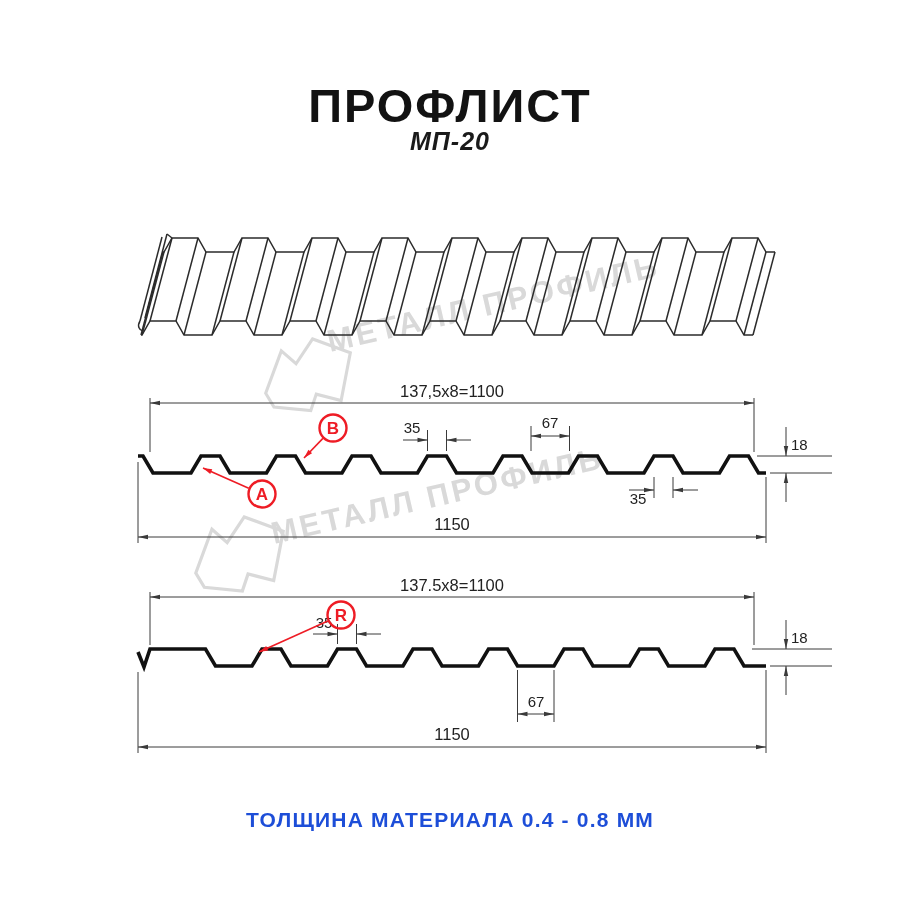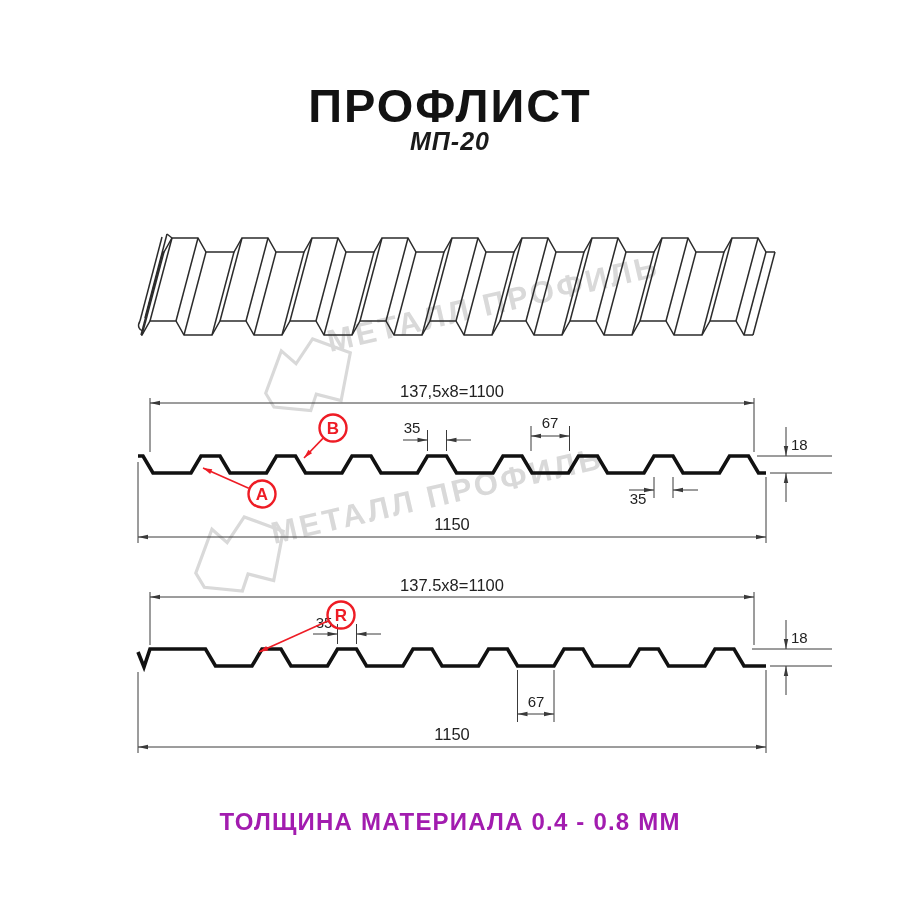--- a/index.html
+++ b/index.html
@@ -3,21 +3,21 @@
 <meta charset="utf-8">
 <style>
   html,body{margin:0;padding:0;background:#fff;}
   .page{position:relative;width:900px;height:900px;background:#ffffff;
         font-family:"Liberation Sans",sans-serif;overflow:hidden;}
   .title{position:absolute;left:0;right:0;top:78px;text-align:center;
          font-size:47px;font-weight:800;letter-spacing:2px;color:#121212;}
   .subtitle{position:absolute;left:0;right:0;top:127px;text-align:center;
          font-size:25px;font-weight:600;letter-spacing:1px;color:#1a1a1a;font-style:italic;}
   .note{position:absolute;left:0;right:0;top:808px;text-align:center;
-         font-size:24px;font-weight:600;letter-spacing:1.2px;color:#a21caf;}
+         font-size:21px;font-weight:600;letter-spacing:1.2px;color:#1d4ed8;}
   svg{position:absolute;left:0;top:0;}
   text{font-family:"Liberation Sans",sans-serif;}
 </style>
 </head>
 <body>
 
 <div class="page">
   <div class="title">ПРОФЛИСТ</div>
   <div class="subtitle">МП-20</div>
   <svg id="drawing" width="900" height="900" viewBox="0 0 900 900">

